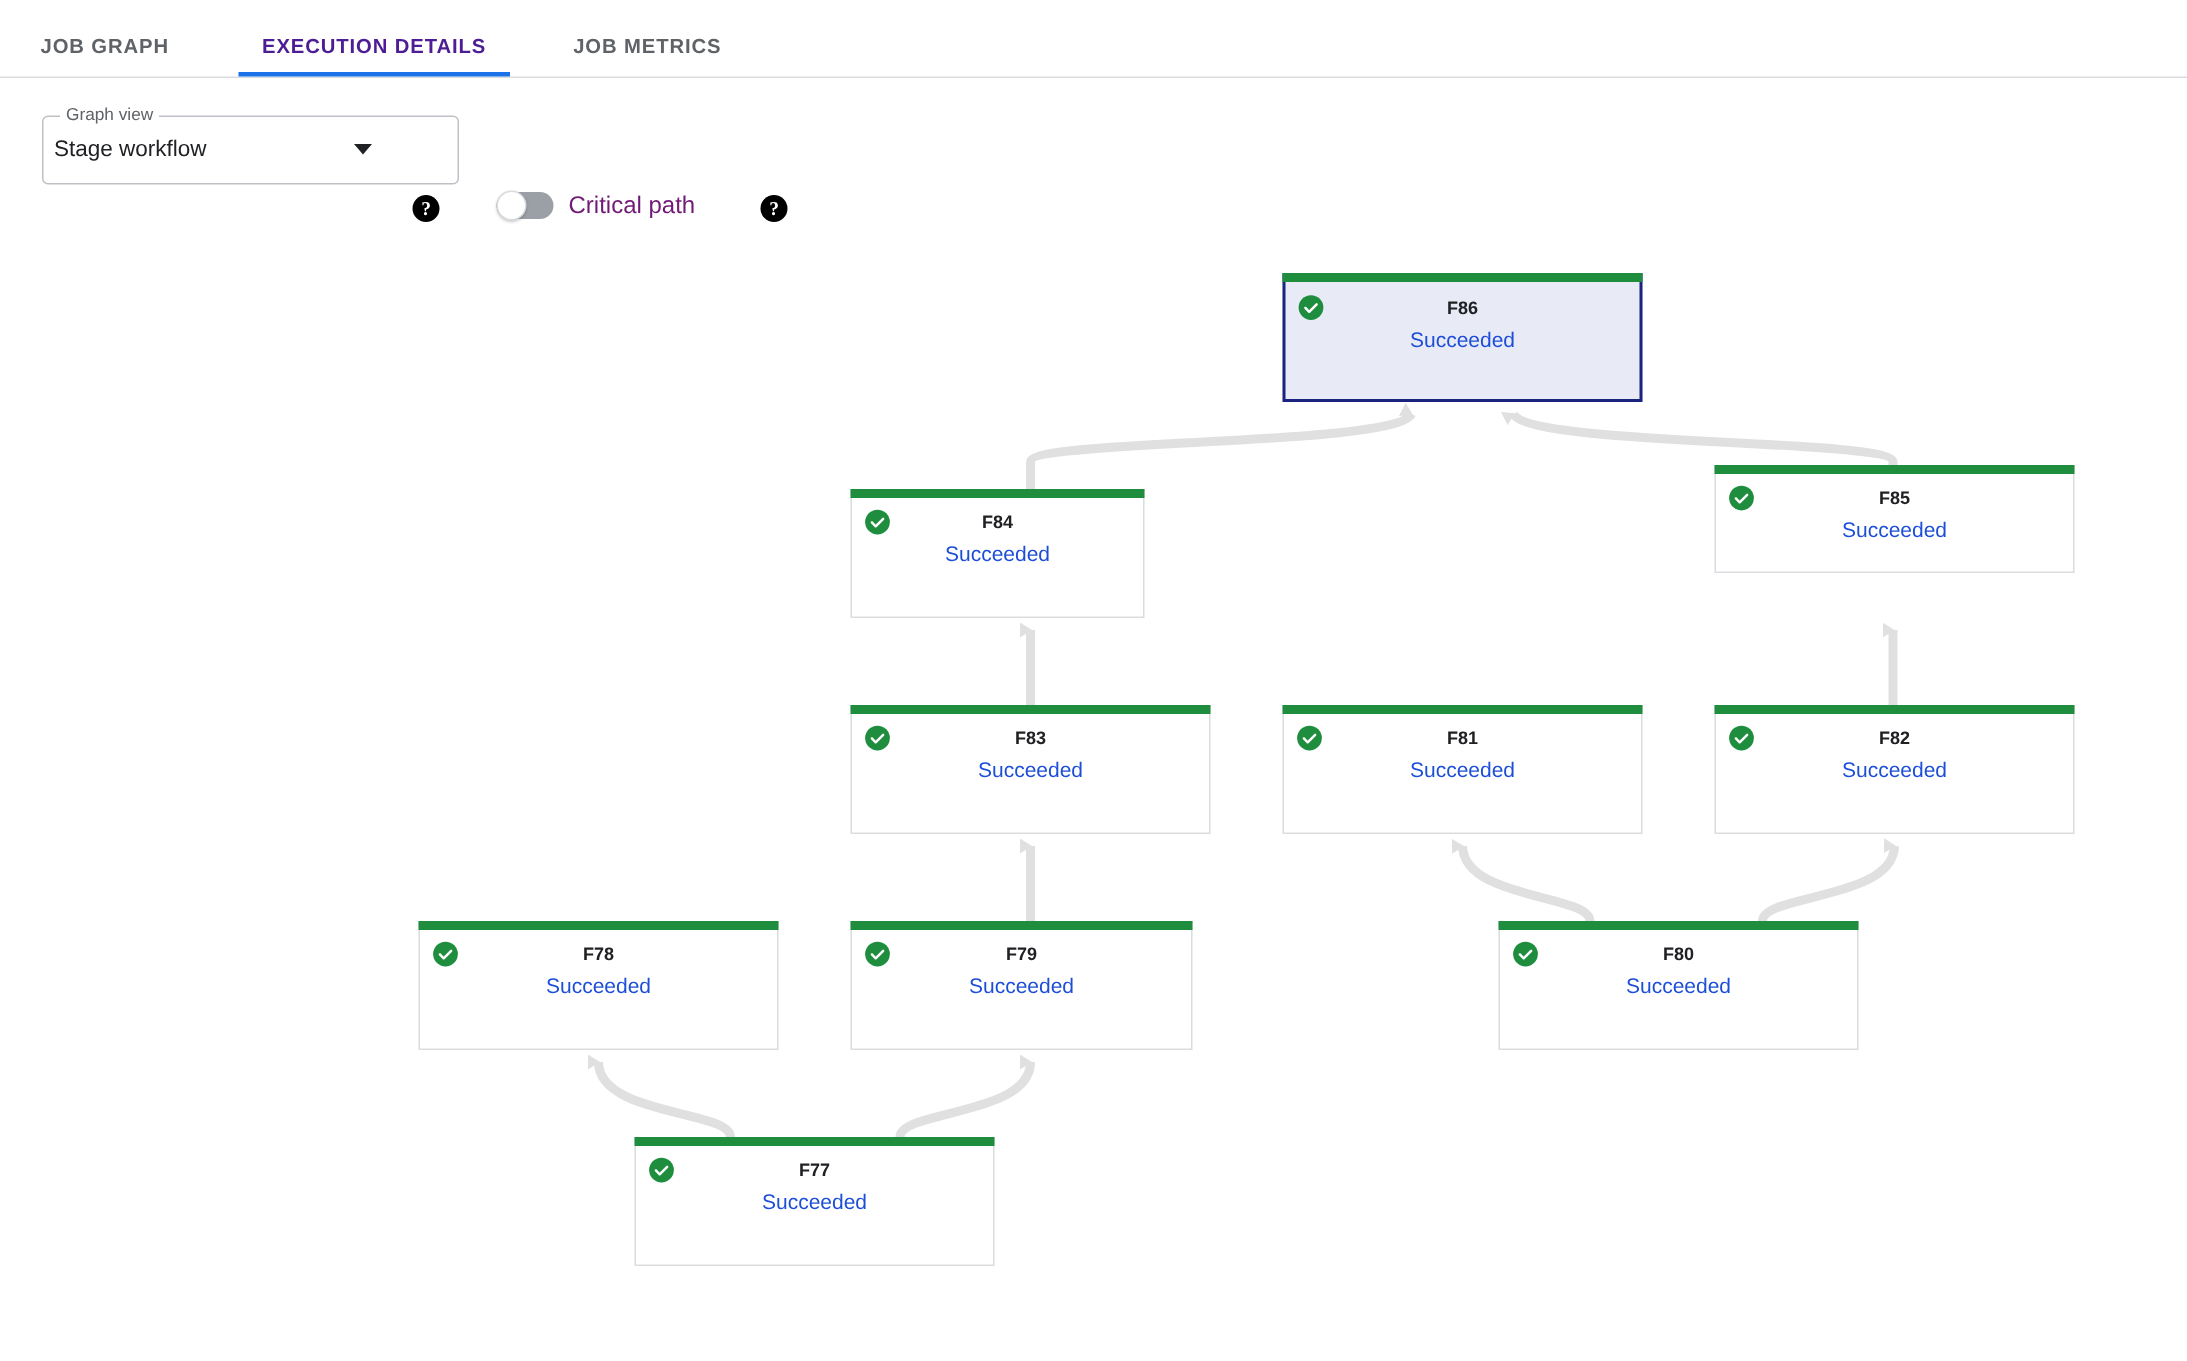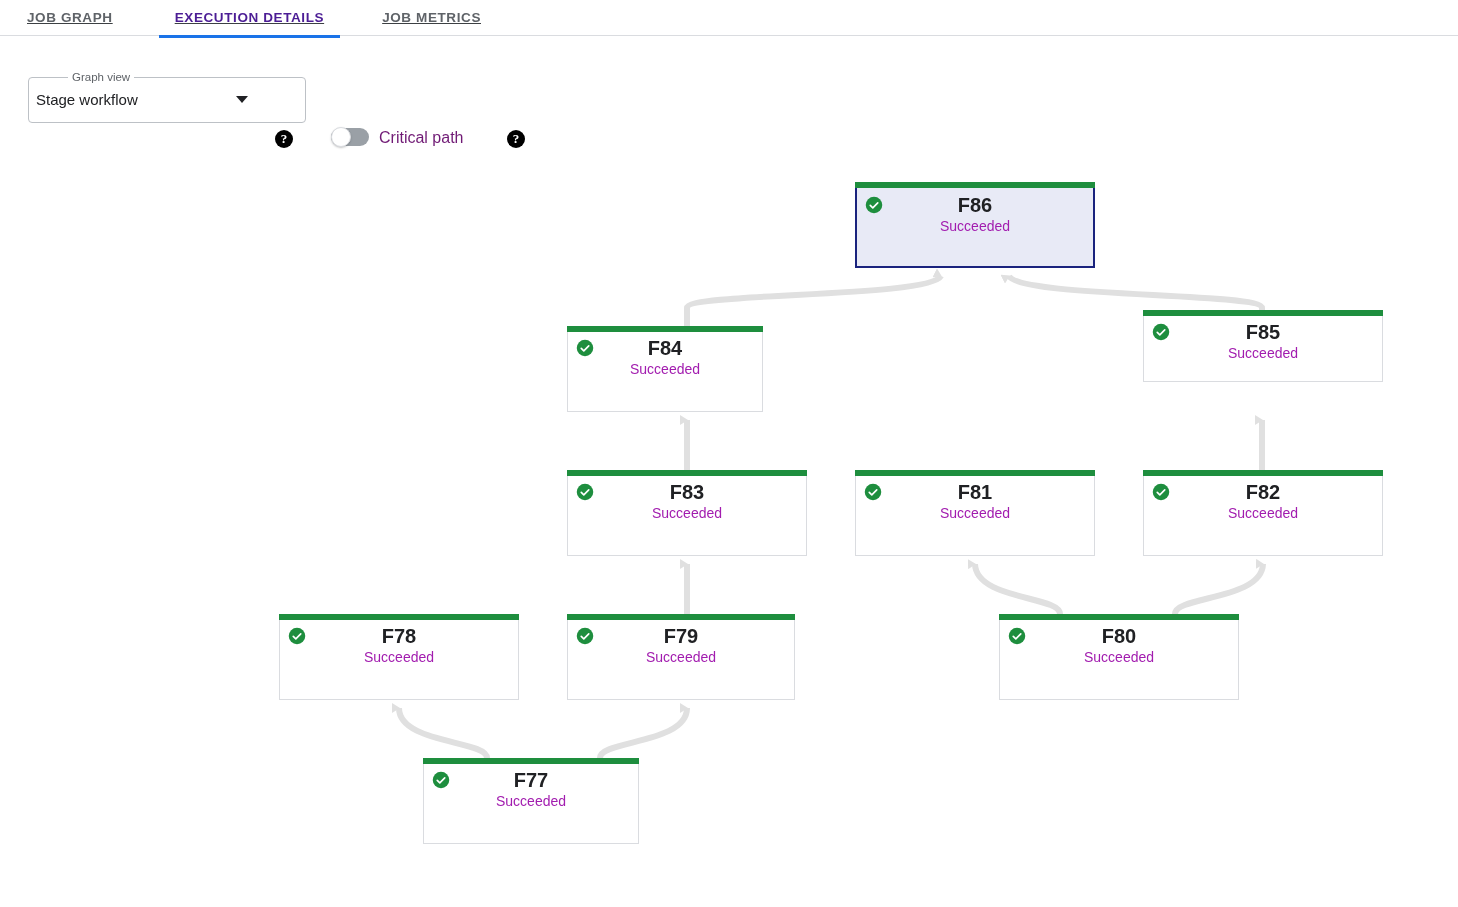--- a/index.html
+++ b/index.html
@@ -13,27 +13,26 @@
     height: 907px;
     font-family: "Liberation Sans", sans-serif;
     color: #3c4043;
     overflow: hidden;
     position: relative;
   }
 
   
   .tabbar {
     position: relative;
-    height: 36px;
+    height: 52px;
     border-bottom: 1px solid #dadce0;
     display: flex;
-    align-items: center;
+    align-items: flex-end;
     padding: 0;
     box-sizing: border-box;
-    text-decoration: underline;
   }
   .tab {
     position: relative;
     height: 40px;
     line-height: 40px;
     padding: 0 16px;
     font-size: 13.5px;
     font-weight: 600;
     letter-spacing: 0.6px;
     color: #5f6368;
@@ -76,21 +75,20 @@
   }
   .select-legend {
     position: absolute;
     left: 40px;
     top: 29px;
     background: #ffffff;
     padding: 0 4px;
     font-size: 11.5px;
     color: #5f6368;
     line-height: 14px;
-    margin-left: 28px;
   }
   .select-value {
     position: absolute;
     left: 36px;
     top: 49px;
     font-size: 15px;
     color: #202124;
     line-height: 20px;
   }
   .select-arrow {
@@ -193,33 +191,33 @@
     left: 8px;
     top: 12px;
     width: 18px;
     height: 18px;
   }
   .node .title {
     position: absolute;
     left: 0; right: 0;
     top: 12px;
     text-align: center;
-    font-size: 20px;
+    font-size: 12px;
     font-weight: 700;
     color: #202124;
     line-height: 18px;
   }
   .node .status {
     position: absolute;
     left: 0; right: 0;
     top: 33px;
     text-align: center;
     font-size: 14px;
     font-weight: 400;
-    color: #a21caf;
+    color: #1d4ed8;
     line-height: 18px;
   }
   .node.selected {
     background: #e8eaf6;
     border: 2px solid #1a237e;
   }
   .node.selected .topbar {
     left: -2px; right: -2px; top: -2px;
   }
 </style>
@@ -368,21 +366,21 @@
   <div class="node" style="left:999px; top:614px; width:240px; height:86px;">
     <div class="topbar"></div>
     <svg class="check" viewBox="0 0 24 24">
       <circle cx="12" cy="12" r="11" fill="#1e8e3e"></circle>
       <path d="M7 12.4 L10.4 15.8 L17 9.2" fill="none" stroke="#ffffff" stroke-width="2.2" stroke-linecap="round" stroke-linejoin="round"></path>
     </svg>
     <div class="title">F80</div>
     <div class="status">Succeeded</div>
   </div>
 
-  <div class="node" style="left:423px; top:758px; width:216px; height:86px;">
+  <div class="node" style="left:423px; top:758px; width:240px; height:86px;">
     <div class="topbar"></div>
     <svg class="check" viewBox="0 0 24 24">
       <circle cx="12" cy="12" r="11" fill="#1e8e3e"></circle>
       <path d="M7 12.4 L10.4 15.8 L17 9.2" fill="none" stroke="#ffffff" stroke-width="2.2" stroke-linecap="round" stroke-linejoin="round"></path>
     </svg>
     <div class="title">F77</div>
     <div class="status">Succeeded</div>
   </div>
 </div>
 

